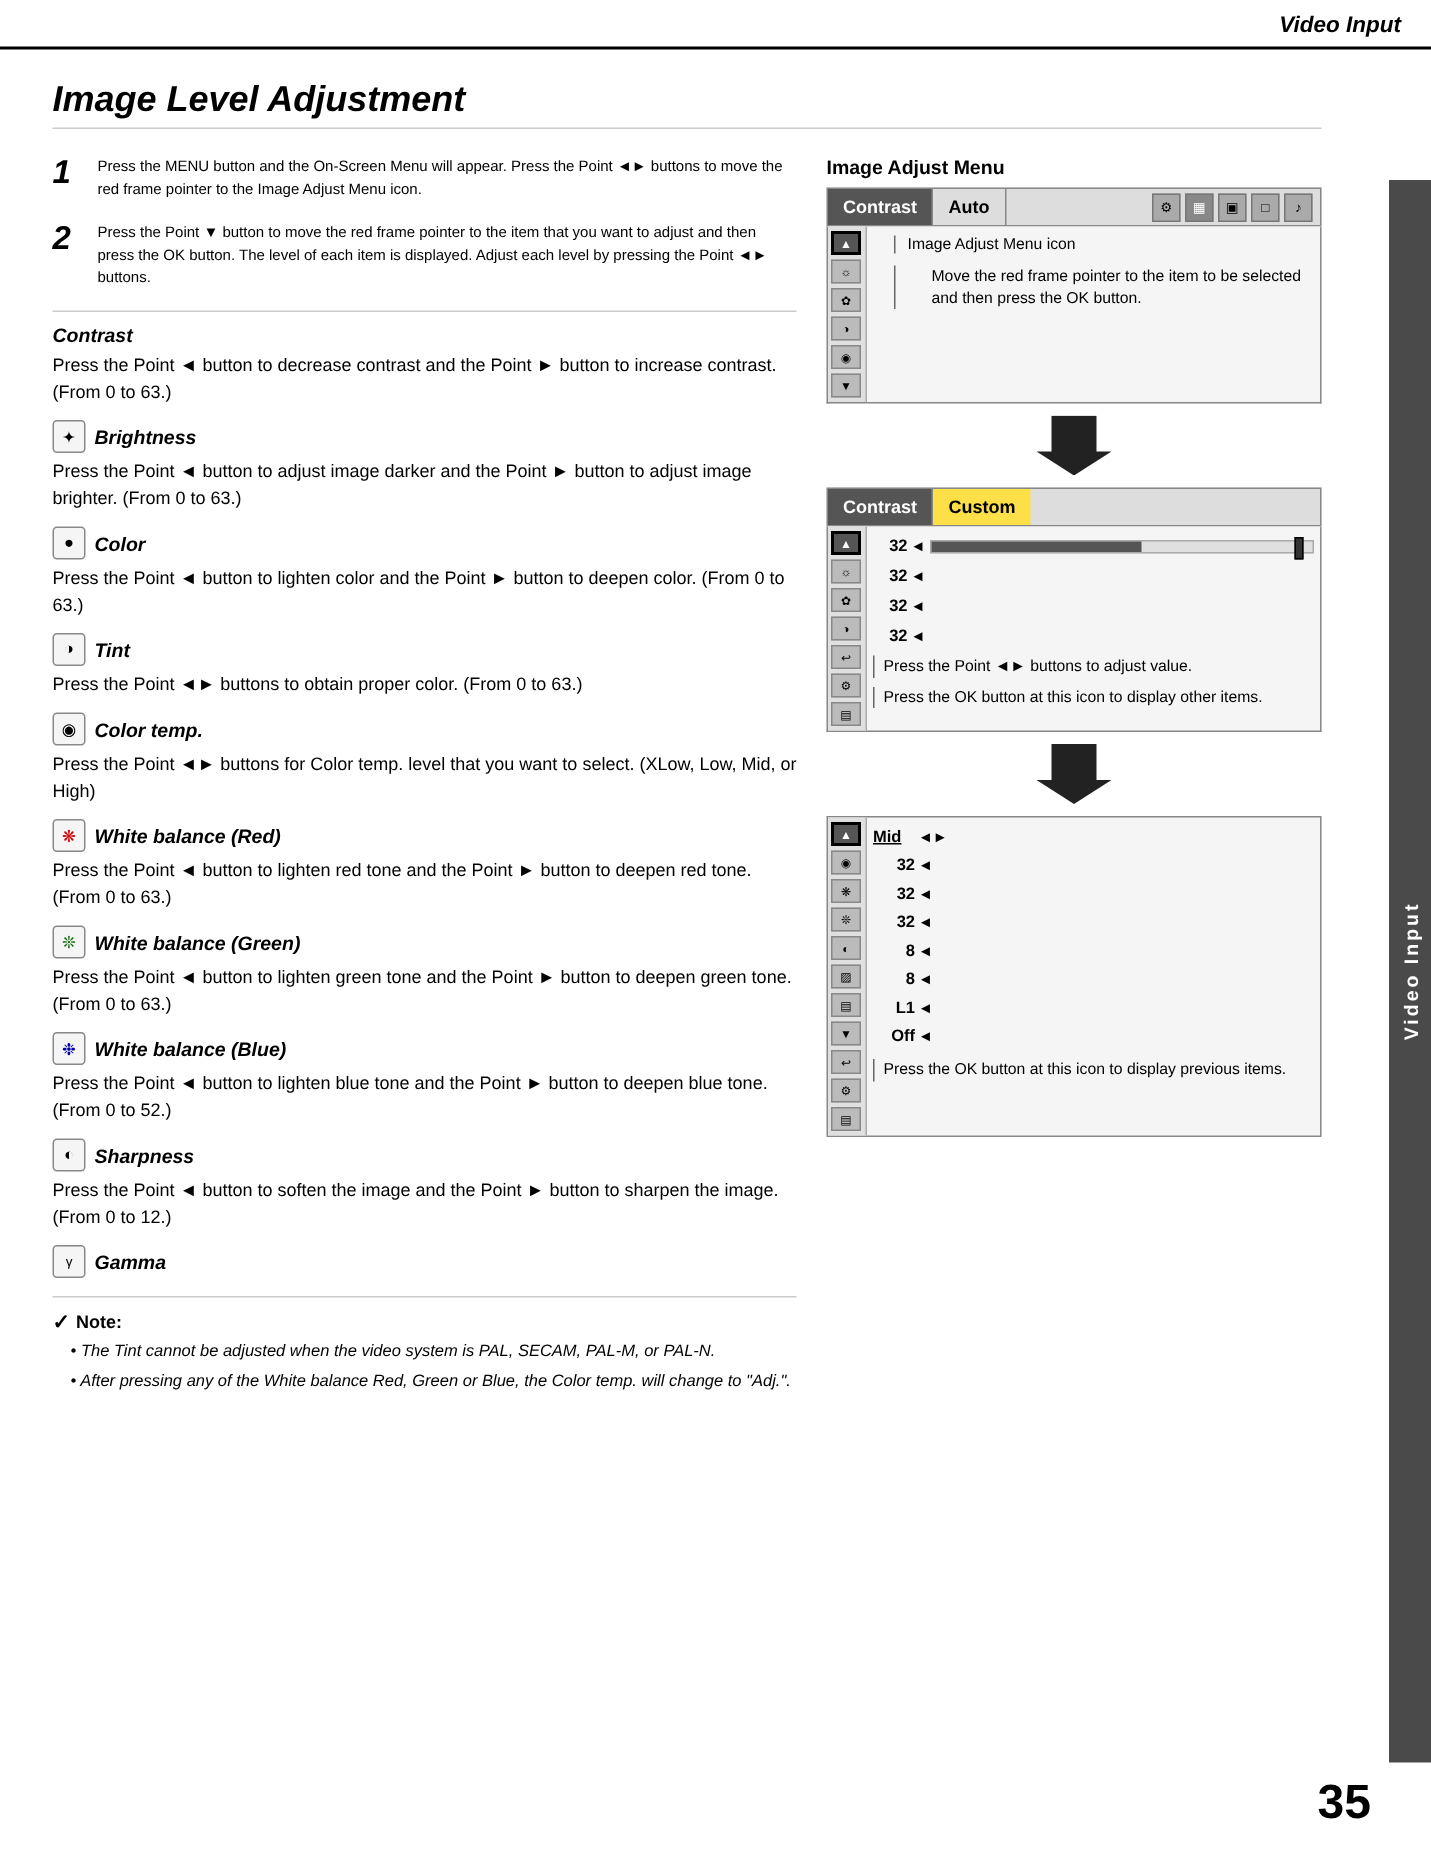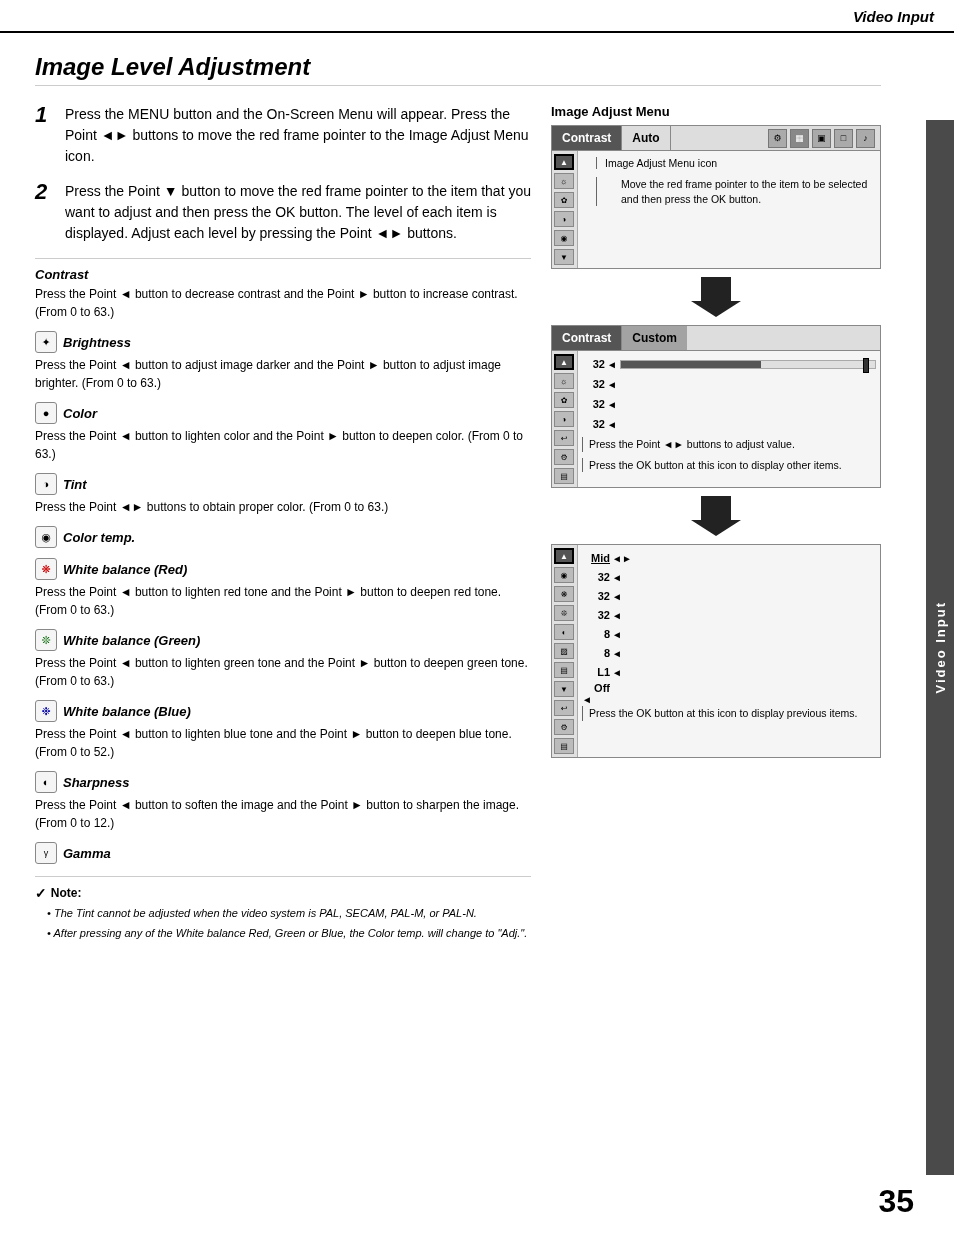--- a/index.html
+++ b/index.html
@@ -93,21 +93,21 @@
       margin-bottom: 14px;
     }
     .step-num {
       font-size: 22px;
       font-style: italic;
       font-weight: bold;
       min-width: 20px;
       line-height: 1;
     }
     .step-text {
-      font-size: 14px;
+      font-size: 10px;
       line-height: 1.5;
     }
 
     
     .section-entry {
       margin-bottom: 10px;
     }
     .section-header {
       display: flex;
       align-items: center;
@@ -275,20 +275,21 @@
         <p class="section-body">Press the Point ◄► buttons to obtain proper color.  (From 0 to 63.)</p>
       </div>
 
       <div class="section-entry">
         <div class="section-header">
           <div class="section-icon">
               <span class="icon-sym">◉</span>
             </div>
           <span class="section-title">Color temp.</span>
         </div>
+        <p class="section-body">Press the Point ◄► buttons for Color temp. level that you want to select. (XLow, Low, Mid, or High)</p>
       </div>
 
       <div class="section-entry">
         <div class="section-header">
           <div class="section-icon">
               <span class="icon-sym" style="color:#c00;">❋</span>
             </div>
           <span class="section-title">White balance (Red)</span>
         </div>
         <p class="section-body">Press the Point ◄ button to lighten red tone and the Point ► button to deepen red tone.  (From 0 to 63.)</p>
@@ -382,21 +383,21 @@
       </div>
 
       <div class="arrow-down-block">
         <div class="arrow-down"></div>
       </div>
 
       <div class="diag2-wrap">
 
         <div style="display:flex;align-items:center;border:1px solid #888;background:#ddd;height:26px;">
           <div style="background:#555;color:#fff;padding:2px 10px;font-size:12px;font-weight:bold;height:100%;display:flex;align-items:center;border-right:1px solid #888;">Contrast</div>
-          <div style="background:#a3a3a3;padding:2px 10px;font-size:12px;font-weight:bold;height:100%;display:flex;align-items:center;">Custom</div>
+          <div style="background:#fde047;padding:2px 10px;font-size:12px;font-weight:bold;height:100%;display:flex;align-items:center;">Custom</div>
         </div>
 
         <div style="display:flex;border:1px solid #888;border-top:none;background:#f5f5f5;">
 
           <div style="width:26px;background:#e0e0e0;border-right:1px solid #aaa;padding:3px 2px;display:flex;flex-direction:column;gap:3px;">
             <div style="width:20px;height:16px;background:#555;color:#fff;border:2px solid #000;font-size:8px;display:flex;align-items:center;justify-content:center;">▲</div>
             <div style="width:20px;height:16px;background:#bbb;border:1px solid #888;font-size:8px;display:flex;align-items:center;justify-content:center;">☼</div>
             <div style="width:20px;height:16px;background:#bbb;border:1px solid #888;font-size:8px;display:flex;align-items:center;justify-content:center;">✿</div>
             <div style="width:20px;height:16px;background:#bbb;border:1px solid #888;font-size:8px;display:flex;align-items:center;justify-content:center;">◑</div>
             <div style="width:20px;height:16px;background:#bbb;border:1px solid #888;font-size:8px;display:flex;align-items:center;justify-content:center;">↩</div>
@@ -453,21 +454,21 @@
             <div style="width:20px;height:16px;background:#bbb;border:1px solid #888;font-size:8px;display:flex;align-items:center;justify-content:center;">▤</div>
             <div style="width:20px;height:16px;background:#bbb;border:1px solid #888;font-size:8px;display:flex;align-items:center;justify-content:center;">▼</div>
             <div style="width:20px;height:16px;background:#bbb;border:1px solid #888;font-size:8px;display:flex;align-items:center;justify-content:center;">↩</div>
             <div style="width:20px;height:16px;background:#bbb;border:1px solid #888;font-size:8px;display:flex;align-items:center;justify-content:center;">⚙</div>
             <div style="width:20px;height:16px;background:#bbb;border:1px solid #888;font-size:8px;display:flex;align-items:center;justify-content:center;">▤</div>
           </div>
 
           <div style="flex:1;padding:4px;">
 
             <div style="display:flex;align-items:center;height:18px;margin-bottom:1px;">
-              <span style="font-size:11px;font-weight:bold;min-width:30px;text-align:right;padding-right:2px;text-decoration:underline;">Mid</span>
+              <span style="font-size:11px;font-weight:bold;min-width:30px;text-align:left;padding-right:2px;text-decoration:underline;">Mid</span>
               <span style="font-size:10px;">◄►</span>
             </div>
 
             <div style="display:flex;align-items:center;height:18px;margin-bottom:1px;">
               <span style="font-size:11px;font-weight:bold;min-width:30px;text-align:right;padding-right:2px;">32</span>
               <span style="font-size:10px;">◄</span>
             </div>
 
             <div style="display:flex;align-items:center;height:18px;margin-bottom:1px;">
               <span style="font-size:11px;font-weight:bold;min-width:30px;text-align:right;padding-right:2px;">32</span>
@@ -487,21 +488,21 @@
             <div style="display:flex;align-items:center;height:18px;margin-bottom:1px;">
               <span style="font-size:11px;font-weight:bold;min-width:30px;text-align:right;padding-right:2px;">8</span>
               <span style="font-size:10px;">◄</span>
             </div>
 
             <div style="display:flex;align-items:center;height:18px;margin-bottom:1px;">
               <span style="font-size:11px;font-weight:bold;min-width:30px;text-align:right;padding-right:2px;">L1</span>
               <span style="font-size:10px;">◄</span>
             </div>
 
-            <div style="display:flex;align-items:flex-start;height:18px;margin-bottom:1px;flex-direction:column;">
+            <div style="display:flex;align-items:center;height:18px;margin-bottom:1px;">
               <span style="font-size:11px;font-weight:bold;min-width:30px;text-align:right;padding-right:2px;">Off</span>
               <span style="font-size:10px;">◄</span>
             </div>
 
             <div style="font-size:10.5px;line-height:1.4;margin-top:6px;padding-left:6px;border-left:1px solid #666;">Press the OK button at this icon to display previous items.</div>
           </div>
         </div>
       </div>
 
     </div>

